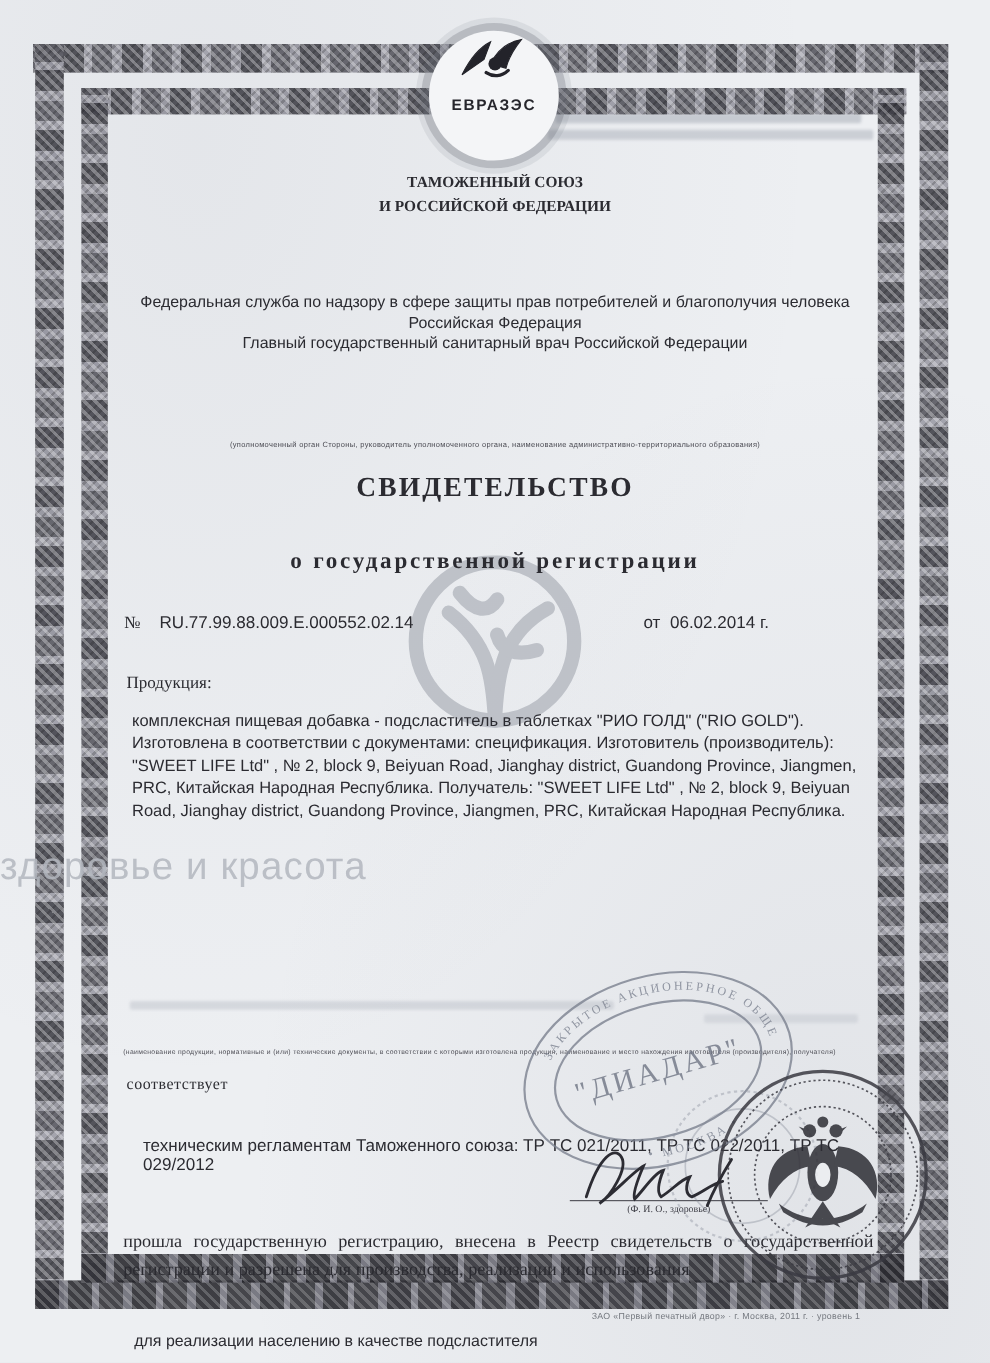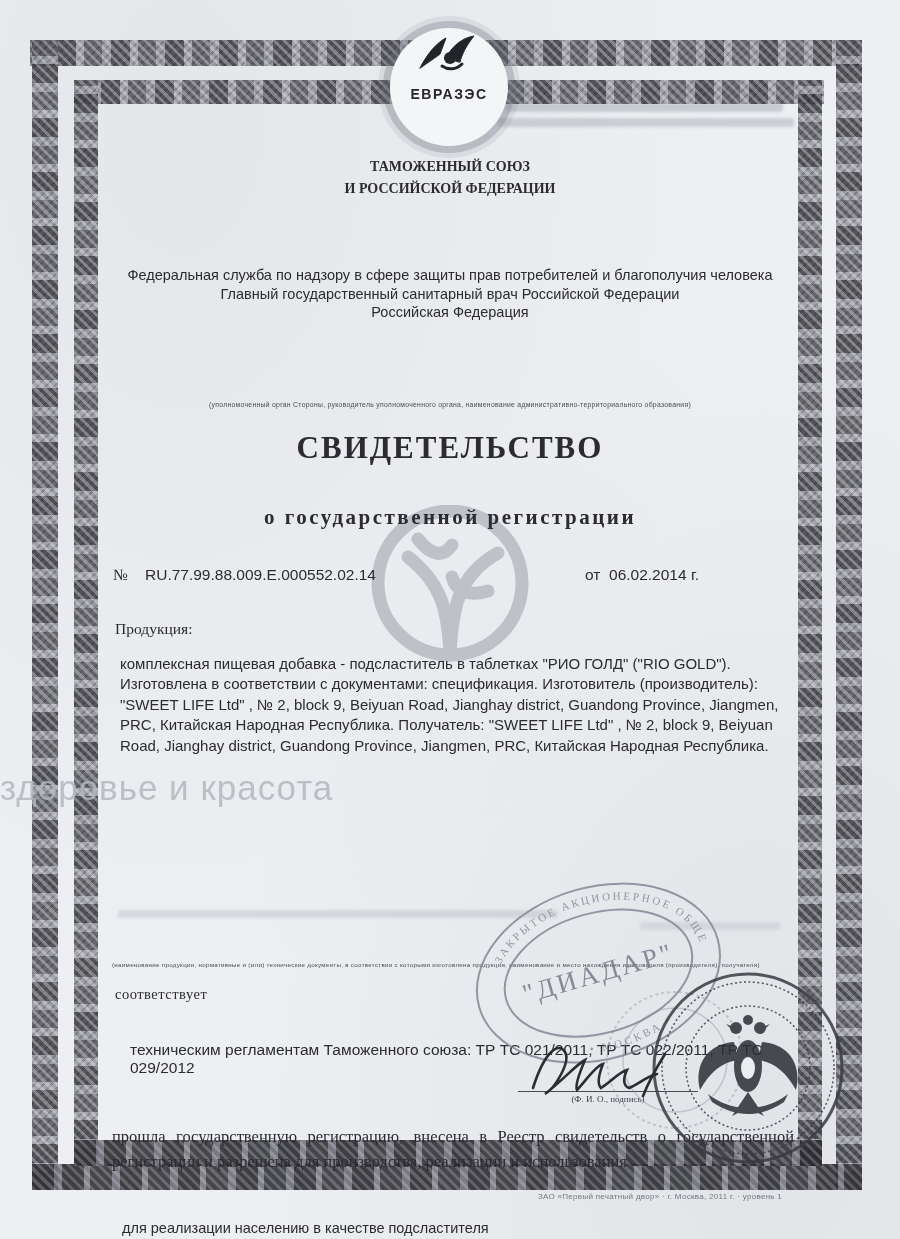--- a/index.html
+++ b/index.html
@@ -38,21 +38,21 @@
     background:#f4f5f7;box-shadow:0 0 0 7px rgba(110,112,124,.30), 0 0 0 12px rgba(110,112,124,.12);
     display:flex;flex-direction:column;align-items:center;justify-content:flex-start;z-index:5;
   }
   .euras-org{font-weight:bold;font-size:14px;letter-spacing:1.5px;color:#26262c;margin-top:2px;}
   
   .center{text-align:center;}
   .hdr1{position:absolute;left:110px;width:680px;top:156px;font-family:"Liberation Serif",serif;font-weight:bold;font-size:14px;line-height:22px;}
   .hdr2{position:absolute;left:90px;width:720px;top:222px;font-size:14.5px;line-height:18.5px;}
   .footnote{color:#4c4c54;font-size:6.8px;letter-spacing:.3px;}
   .fn1{position:absolute;left:130px;width:640px;top:301px;}
-  .title-main{position:absolute;left:110px;width:680px;top:323px;font-family:"Liberation Serif",serif;font-weight:bold;font-size:31px;letter-spacing:2px;}
+  .title-main{position:absolute;left:110px;width:680px;top:323px;font-family:"Liberation Serif",serif;font-weight:bold;font-size:25px;letter-spacing:2px;}
   .title-sub{position:absolute;left:110px;width:680px;top:362px;font-family:"Liberation Serif",serif;font-weight:bold;font-size:21px;letter-spacing:2.5px;}
   .numrow{position:absolute;left:113px;width:680px;top:398px;font-size:15.5px;}
   .numrow .no{display:inline-block;width:32px;font-family:"Liberation Serif",serif;}
   .numrow .from{position:absolute;left:472px;}
   .prod-label{position:absolute;left:115px;top:434px;font-family:"Liberation Serif",serif;font-size:15.5px;}
   .prod-text{position:absolute;left:120px;width:678px;top:450px;font-size:15px;line-height:20.5px;}
   .fn2{position:absolute;left:112px;width:686px;top:655px;font-size:6.2px;}
   .conf-intro{position:absolute;left:115px;top:673px;font-family:"Liberation Serif",serif;font-size:14.5px;letter-spacing:.5px;}
   .conf-text{position:absolute;left:130px;width:668px;top:686px;font-size:15.5px;margin-top:25px;}
   .para{font-family:"Liberation Serif",serif;font-size:16.5px;line-height:25px;text-align:justify;}
@@ -118,22 +118,22 @@
   </div>
 
   <div class="wm wm-tagline">здоровье и красота</div>
 
   <div class="hdr1 center txt">
     <div>ТАМОЖЕННЫЙ СОЮЗ</div>
     <div>И РОССИЙСКОЙ ФЕДЕРАЦИИ</div>
   </div>
   <div class="hdr2 center txt">
     <div>Федеральная служба по надзору в сфере защиты прав потребителей и благополучия человека</div>
+    <div>Российская Федерация</div>
     <div>Главный государственный санитарный врач Российской Федерации</div>
-    <div>Российская Федерация</div>
   </div>
   <div class="fn1 footnote center txt">(уполномоченный орган Стороны, руководитель уполномоченного органа, наименование административно-территориального образования)</div>
 
   <div class="title-main center txt">СВИДЕТЕЛЬСТВО</div>
   <div class="title-sub center txt">о государственной регистрации</div>
 
   <div class="numrow txt">
     <span class="no">№</span><span>RU.77.99.88.009.E.000552.02.14</span>
     <span class="from"><span>от</span>&nbsp;&nbsp;<span>06.02.2014 г.</span></span>
   </div>
@@ -201,17 +201,17 @@
 
   <div class="stamp" style="left:515px;top:1030px;z-index:5;">
     <svg width="190" height="75" viewBox="0 0 190 75">
       <g fill="none" stroke="#2c2c33" stroke-width="2.6" stroke-linecap="round">
         <path d="M18,58 C30,20 44,12 50,22 C56,32 40,58 30,64 C48,50 62,34 70,30 C64,44 60,56 62,60 C70,52 80,36 88,34 C84,44 82,54 86,58 C96,52 104,42 112,40 C108,48 108,56 114,58 C124,54 132,46 142,44"></path>
         <path d="M150,24 C140,40 132,56 128,66"></path>
       </g>
     </svg>
   </div>
   <div class="sig-line"></div>
-  <div class="sig-caption">(Ф. И. О., подпись)</div>
+  <div class="sig-caption">(Ф. И. О., здоровье)</div>
 
   <div class="print-info">ЗАО «Первый печатный двор» · г. Москва, 2011 г. · уровень 1</div>
 
 </div>
 
 </body></html>

